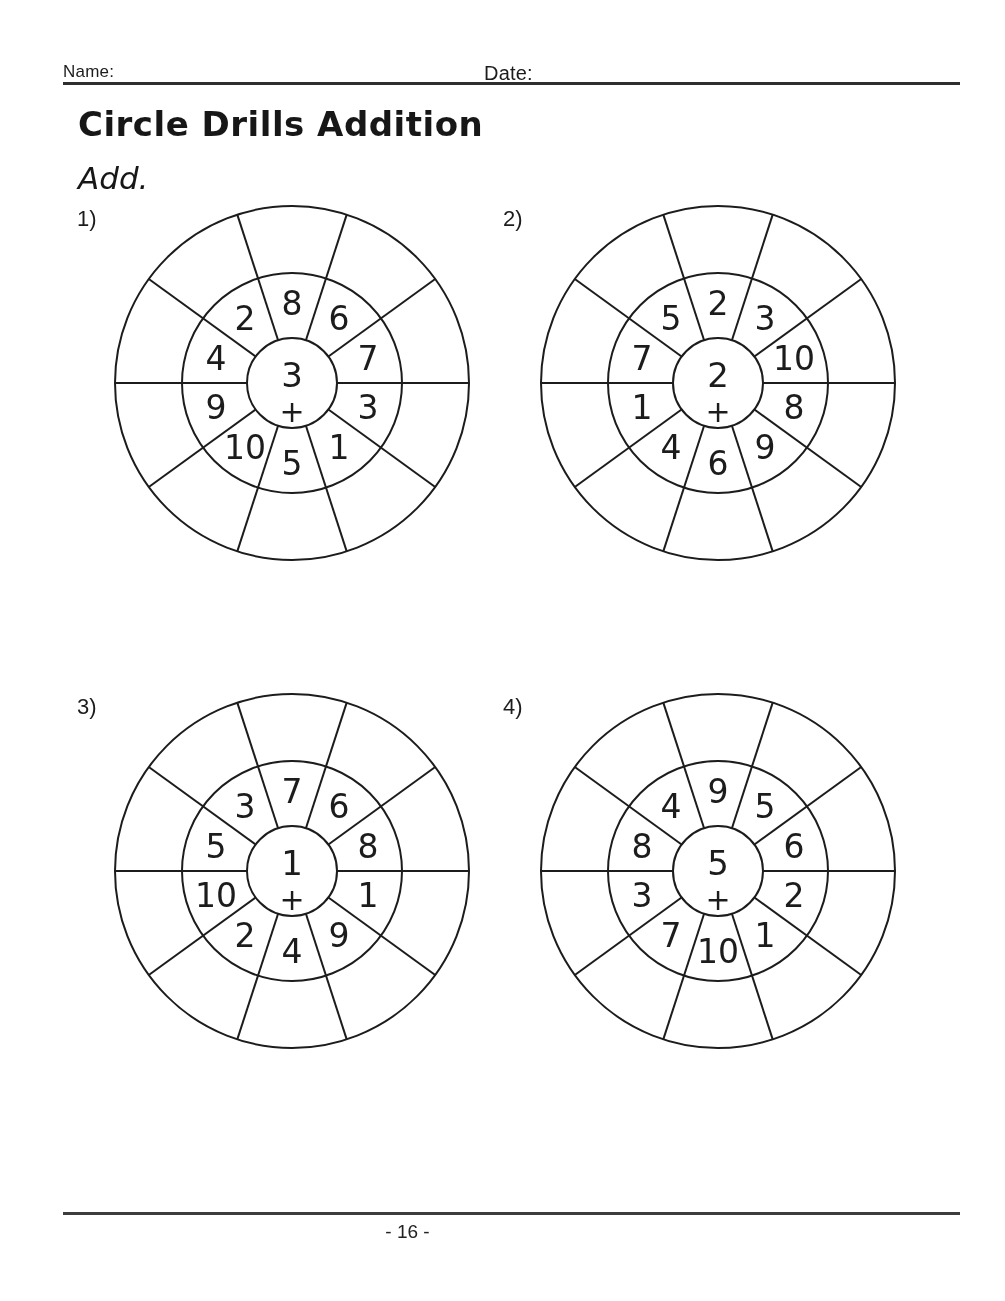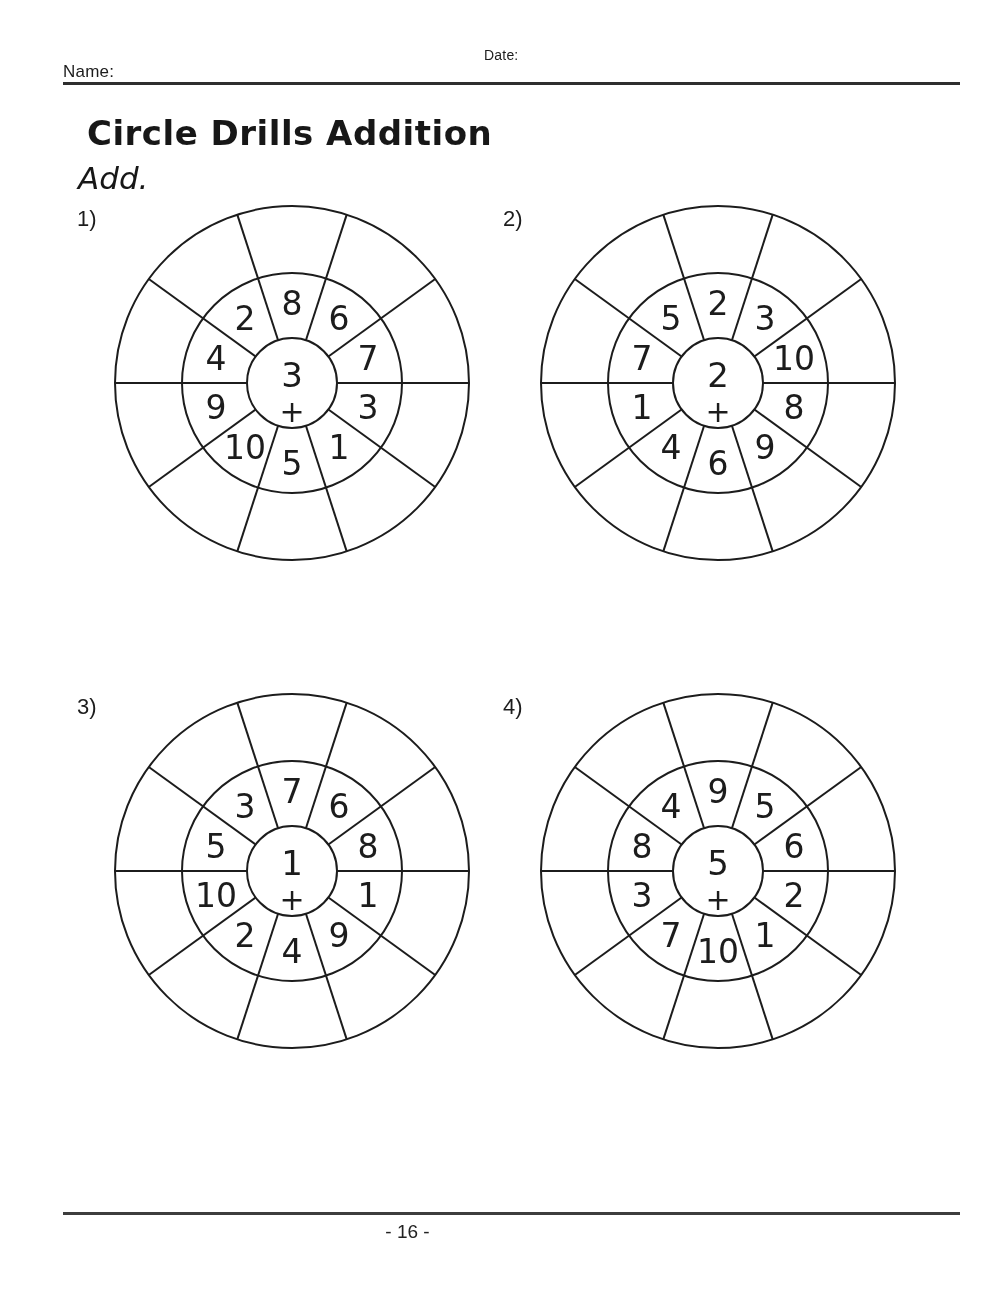--- a/index.html
+++ b/index.html
@@ -5,25 +5,25 @@
   html,body{margin:0;padding:0}
   body{
     width:1005px;height:1301px;background:#ffffff;position:relative;
     font-family:"Liberation Sans",sans-serif;color:#1c1c1c;
     -webkit-font-smoothing:antialiased;
   }
   .page{position:absolute;inset:0;background:#fff;overflow:hidden}
 
   
   .name-label{position:absolute;left:63px;top:62px;font-size:17px;letter-spacing:.2px}
-  .date-label{position:absolute;left:484px;top:47px;font-size:14px;letter-spacing:.2px}
+  .date-label{position:absolute;left:484px;top:62px;font-size:20px;letter-spacing:.2px}
   .header-rule{position:absolute;left:63px;top:82px;width:897px;height:3px;background:#2e2e2e}
 
   .page-title{
-    position:absolute;left:78px;top:104px;margin:9px;
+    position:absolute;left:78px;top:104px;margin:0;
     font-family:"DejaVu Sans",sans-serif;font-size:34px;font-weight:bold;
     letter-spacing:.5px;color:#171717;
   }
   .instruction{
     position:absolute;left:78px;top:160px;
     font-family:"DejaVu Sans",sans-serif;font-size:31px;font-weight:500;color:#171717;font-style:italic;
   }
 
   
   .drill{position:absolute;width:360px;height:360px}

